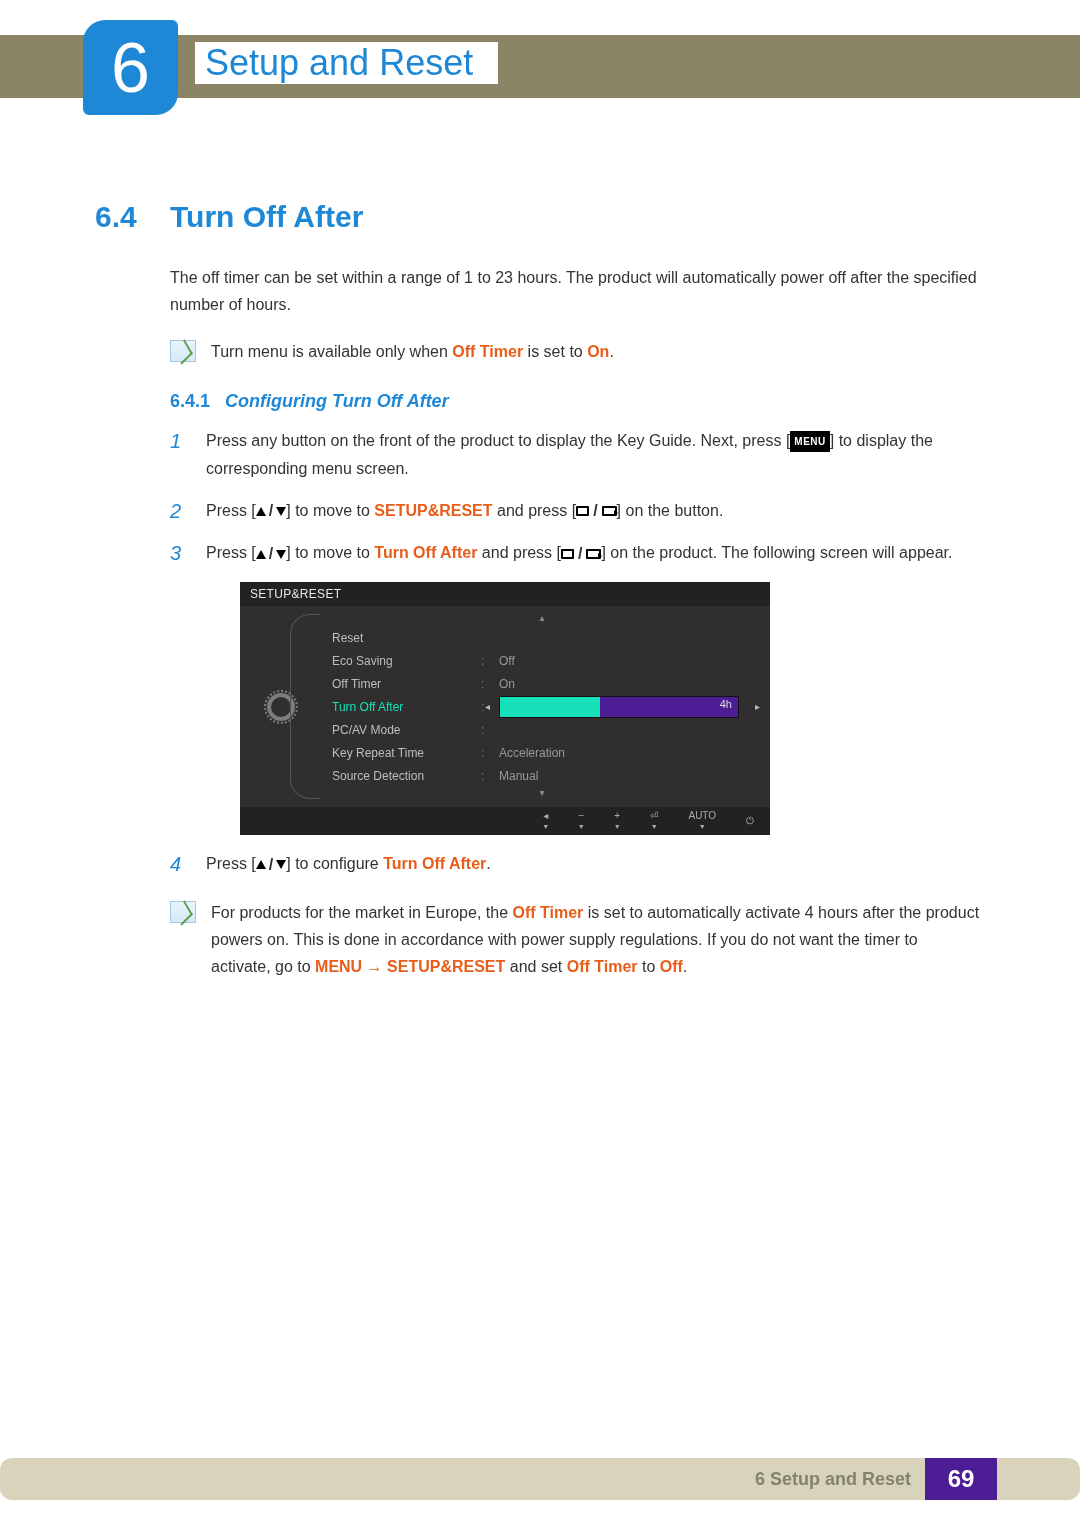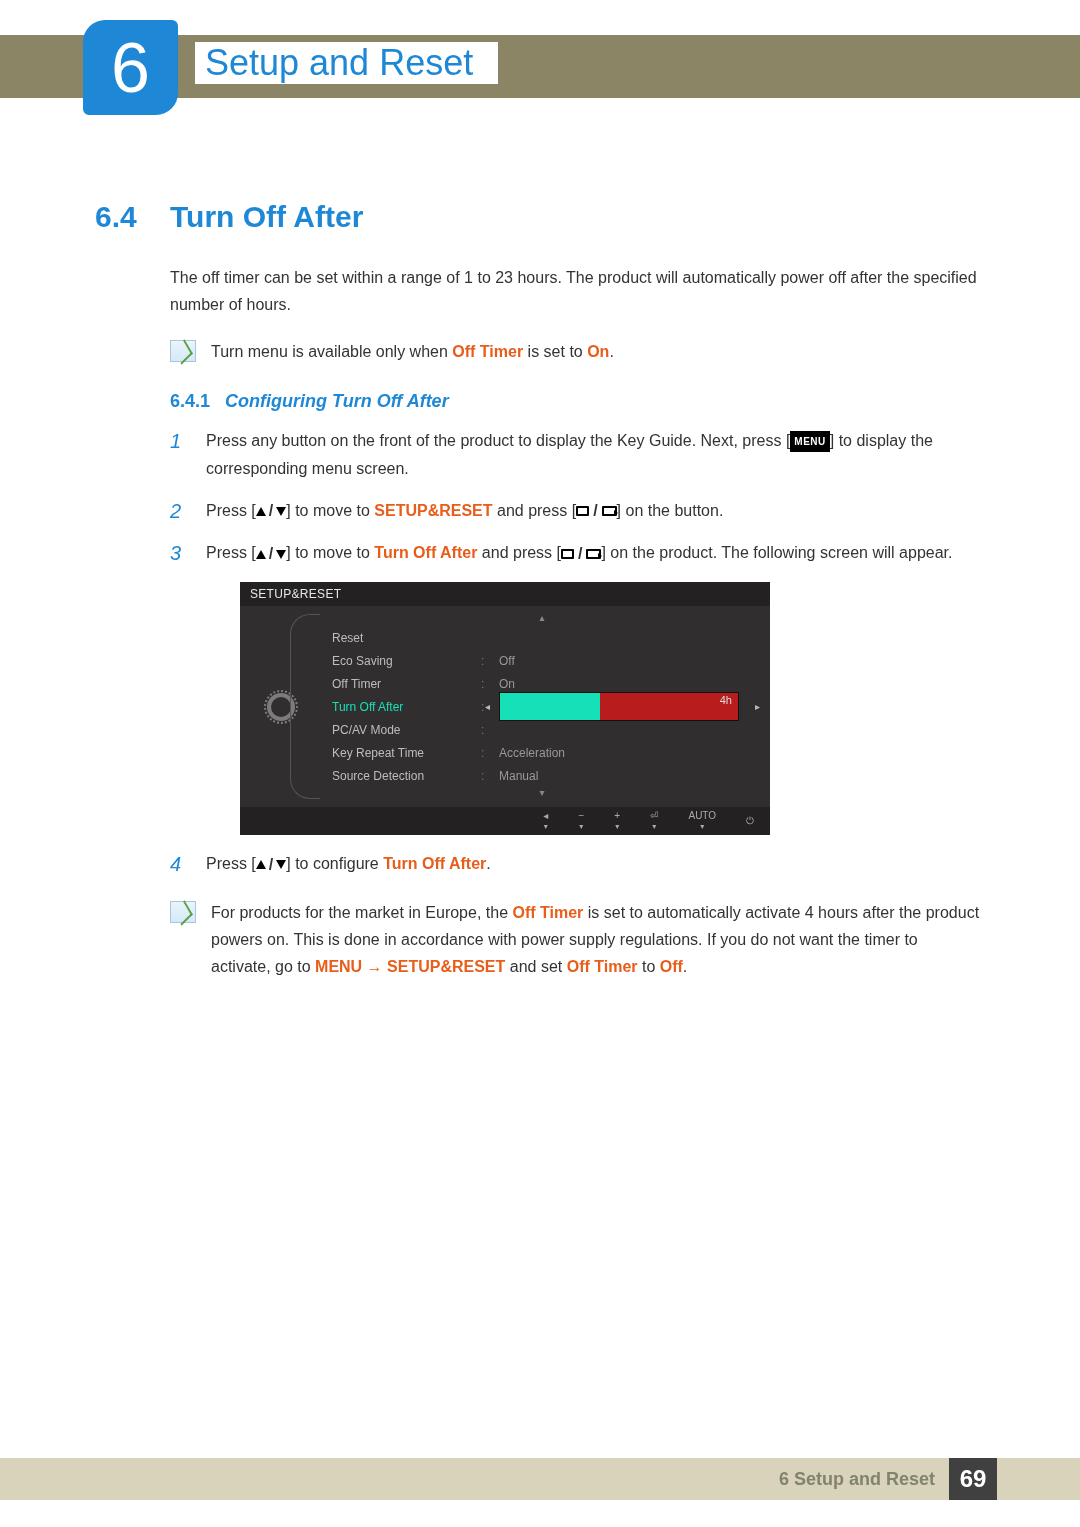--- a/index.html
+++ b/index.html
@@ -51,32 +51,32 @@
   .osd-arc { position:absolute; left:50px; top:8px; bottom:8px; width:30px; border-left:1px solid #555; border-top:1px solid #555; border-bottom:1px solid #555; border-top-left-radius:20px; border-bottom-left-radius:20px;}
   .osd-list { flex:1; padding: 6px 12px 6px 4px; }
   .osd-row { display:flex; align-items:center; height:23px; }
   .osd-label { width: 155px; padding-left: 6px;}
   .osd-colon { width: 18px; color:#777;}
   .osd-val { flex:1; color:#999;}
   .osd-row.active .osd-label { color:#15e0b8; }
   .osd-slider-cell { flex:1; display:flex; align-items:center; gap:8px; position:relative;}
   .osd-slider-cell::before { content:"◂"; color:#bbb; position:absolute; left:-14px; font-size:10px;}
   .osd-slider-cell .rarrow { color:#bbb; font-size:10px; position:absolute; right:-2px;}
-  .osd-track { height:29px; width: 240px; background:#b91c1c; position:relative; border:1px solid #111;}
+  .osd-track { height:22px; width: 240px; background:#4c1d95; position:relative; border:1px solid #111;}
   .osd-fill { position:absolute; left:0; top:0; bottom:0; width:42%; background:#15e0b8;}
   .osd-sval { position:absolute; right:6px; top:0; font-size:11px; color:#ddd; line-height:15px;}
   .osd-chev { text-align:center; color:#888; font-size:10px; height:14px;}
   .osd-footer { background:#232122; height:28px; display:flex; justify-content:flex-end; align-items:center; gap:30px; padding: 0 16px; }
   .osd-fitem { display:flex; flex-direction:column; align-items:center; gap:1px; font-size:9px; color:#aaa;}
   .osd-fitem .top { font-size:10px; line-height:1;}
   .osd-fitem .bot { font-size:8px;}
 
-  .footer-bar { position:absolute; bottom:27px; left:0; right:0; height:42px; background:#d9d3bb; display:flex; align-items:center; justify-content:flex-end; }
+  .footer-bar { position:absolute; bottom:27px; left:0; right:0; height:42px; background:#d9d3bb; display:flex; align-items:center; justify-content:flex-end;border-radius:12px; }
   .footer-text { color:#82836e; font-size:18px; font-weight:600; padding-right: 14px;}
-  .page-num-box { background:#404040; color:#fff; height:42px; width:48px; display:flex; align-items:center; justify-content:center; font-size:24px; font-weight:600; margin-right: 83px;}
+  .page-num-box { background:#4c1d95; color:#fff; height:42px; width:72px; display:flex; align-items:center; justify-content:center; font-size:24px; font-weight:600; margin-right: 83px;}
 </style>
 </head>
 <body>
 
 <div class="top-band"></div>
 <div class="chapter-badge">
     <span>6</span>
   </div>
 <div class="chapter-title">Setup and Reset</div>
 

